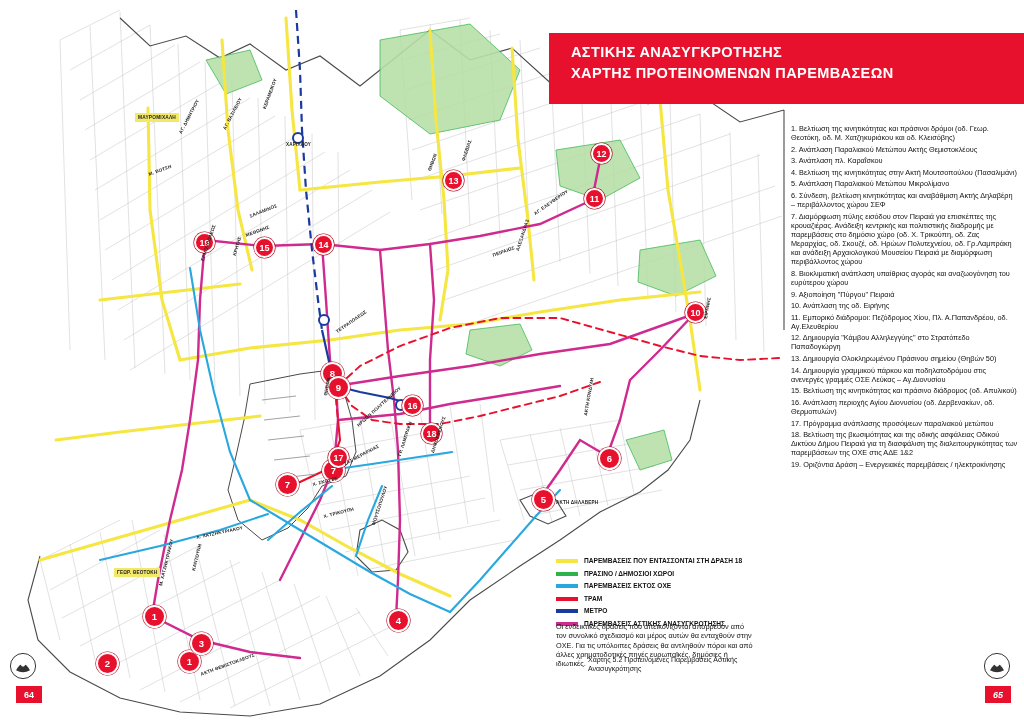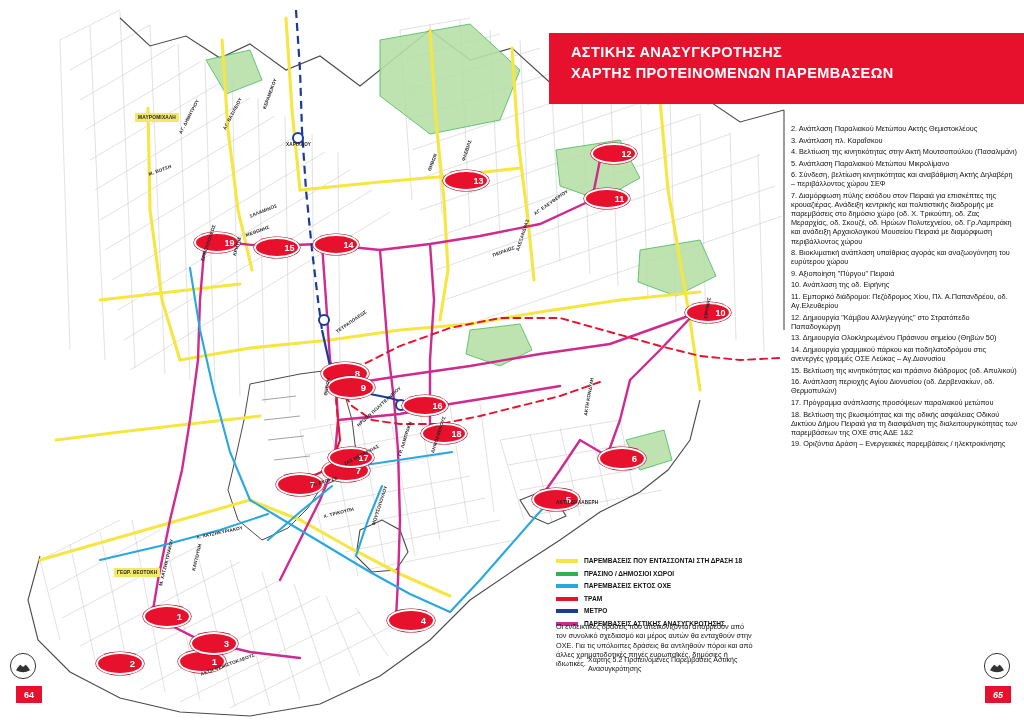--- a/index.html
+++ b/index.html
@@ -61,21 +61,20 @@
   .emblem.left{left:9px;top:652px;}
   .emblem.right{left:983px;top:652px;}
 
   
   .marker{
     position:absolute;width:19px;height:19px;border-radius:50%;
     background:#e8112d;border:2px solid #ffffff;
     color:#fff;font-size:9.5px;font-weight:bold;
     display:flex;align-items:center;justify-content:center;
     box-shadow:0 0 0 .6px #b00d22;
-    padding-left:25px;
   }
   .marker.small{width:17px;height:17px;font-size:9px;}
 
   
   .mlabel{position:absolute;font-size:4.6px;color:#222;white-space:nowrap;font-weight:bold;letter-spacing:.2px;}
   .mlabel.rot{transform-origin:left top;}
   .mlabel.box{background:#f2e96b;padding:2px 3px;font-size:4.8px;color:#222;font-weight:bold;}
 
   
   .mdot{position:absolute;width:8px;height:8px;border-radius:50%;background:#fff;border:2px solid #1b3a9e;}
@@ -295,20 +294,21 @@
     <div class="mdot" style="left:395px;top:399px;"></div>
     <div class="mdot red" style="left:331px;top:465px;"></div>
   </div>
 
   <div class="title-banner">
     <div>ΑΣΤΙΚΗΣ ΑΝΑΣΥΓΚΡΟΤΗΣΗΣ</div>
     <div>ΧΑΡΤΗΣ ΠΡΟΤΕΙΝΟΜΕΝΩΝ ΠΑΡΕΜΒΑΣΕΩΝ</div>
   </div>
 
   <div class="legend-col" id="legend-col">
+      <p>1. Βελτίωση της κινητικότητας και πράσινοι δρόμοι (οδ. Γεωρ. Θεοτόκη, οδ. Μ. Χατζηκυριάκου και οδ. Κλεισόβης)</p>
       <p>2. Ανάπλαση Παραλιακού Μετώπου Ακτής Θεμιστοκλέους</p>
       <p>3. Ανάπλαση πλ. Καραΐσκου</p>
       <p>4. Βελτίωση της κινητικότητας στην Ακτή Μουτσοπούλου (Πασαλιμάνι)</p>
       <p>5. Ανάπλαση Παραλιακού Μετώπου Μικρολίμανο</p>
       <p>6. Σύνδεση, βελτίωση κινητικότητας και αναβάθμιση Ακτής Δηλαβέρη – περιβάλλοντος χώρου ΣΕΦ</p>
       <p>7. Διαμόρφωση πύλης εισόδου στον Πειραιά για επισκέπτες της κρουαζιέρας. Ανάδειξη κεντρικής και πολιτιστικής διαδρομής με παρεμβάσεις στο δημόσιο χώρο (οδ. Χ. Τρικούπη, οδ. Ζας Μεραρχίας, οδ. Σκουζέ, οδ. Ηρώων Πολυτεχνείου, οδ. Γρ.Λαμπράκη και ανάδειξη Αρχαιολογικού Μουσείου Πειραιά με διαμόρφωση περιβάλλοντος χώρου</p>
       <p>8. Βιοκλιματική ανάπλαση υπαίθριας αγοράς και αναζωογόνηση του ευρύτερου χώρου</p>
       <p>9. Αξιοποίηση "Πύργου" Πειραιά</p>
       <p>10. Ανάπλαση της οδ. Ειρήνης</p>
       <p>11. Εμπορικό διάδρομοι: Πεζόδρομος Χίου, Πλ. Α.Παπανδρέου, οδ. Αγ.Ελευθερίου</p>

